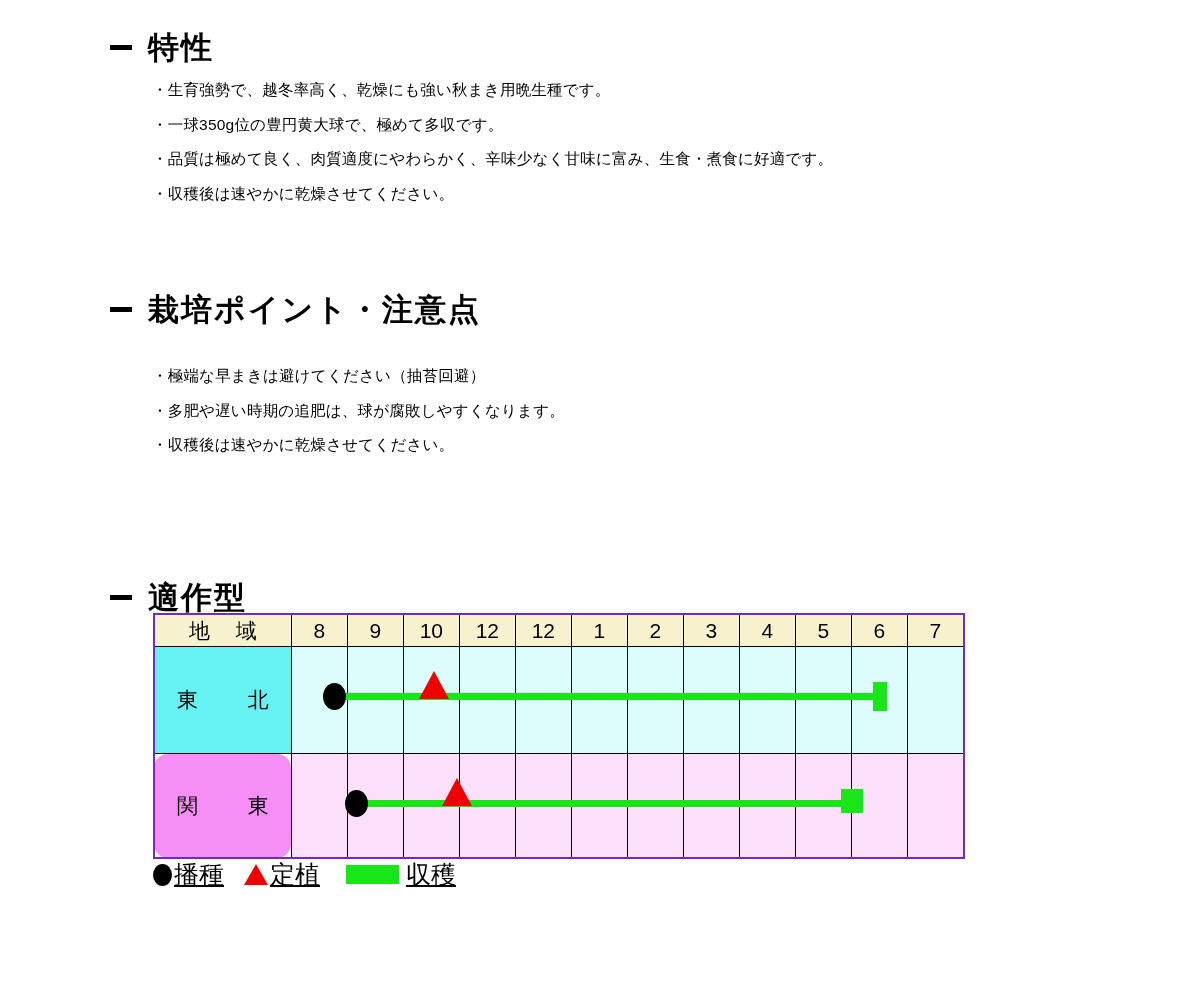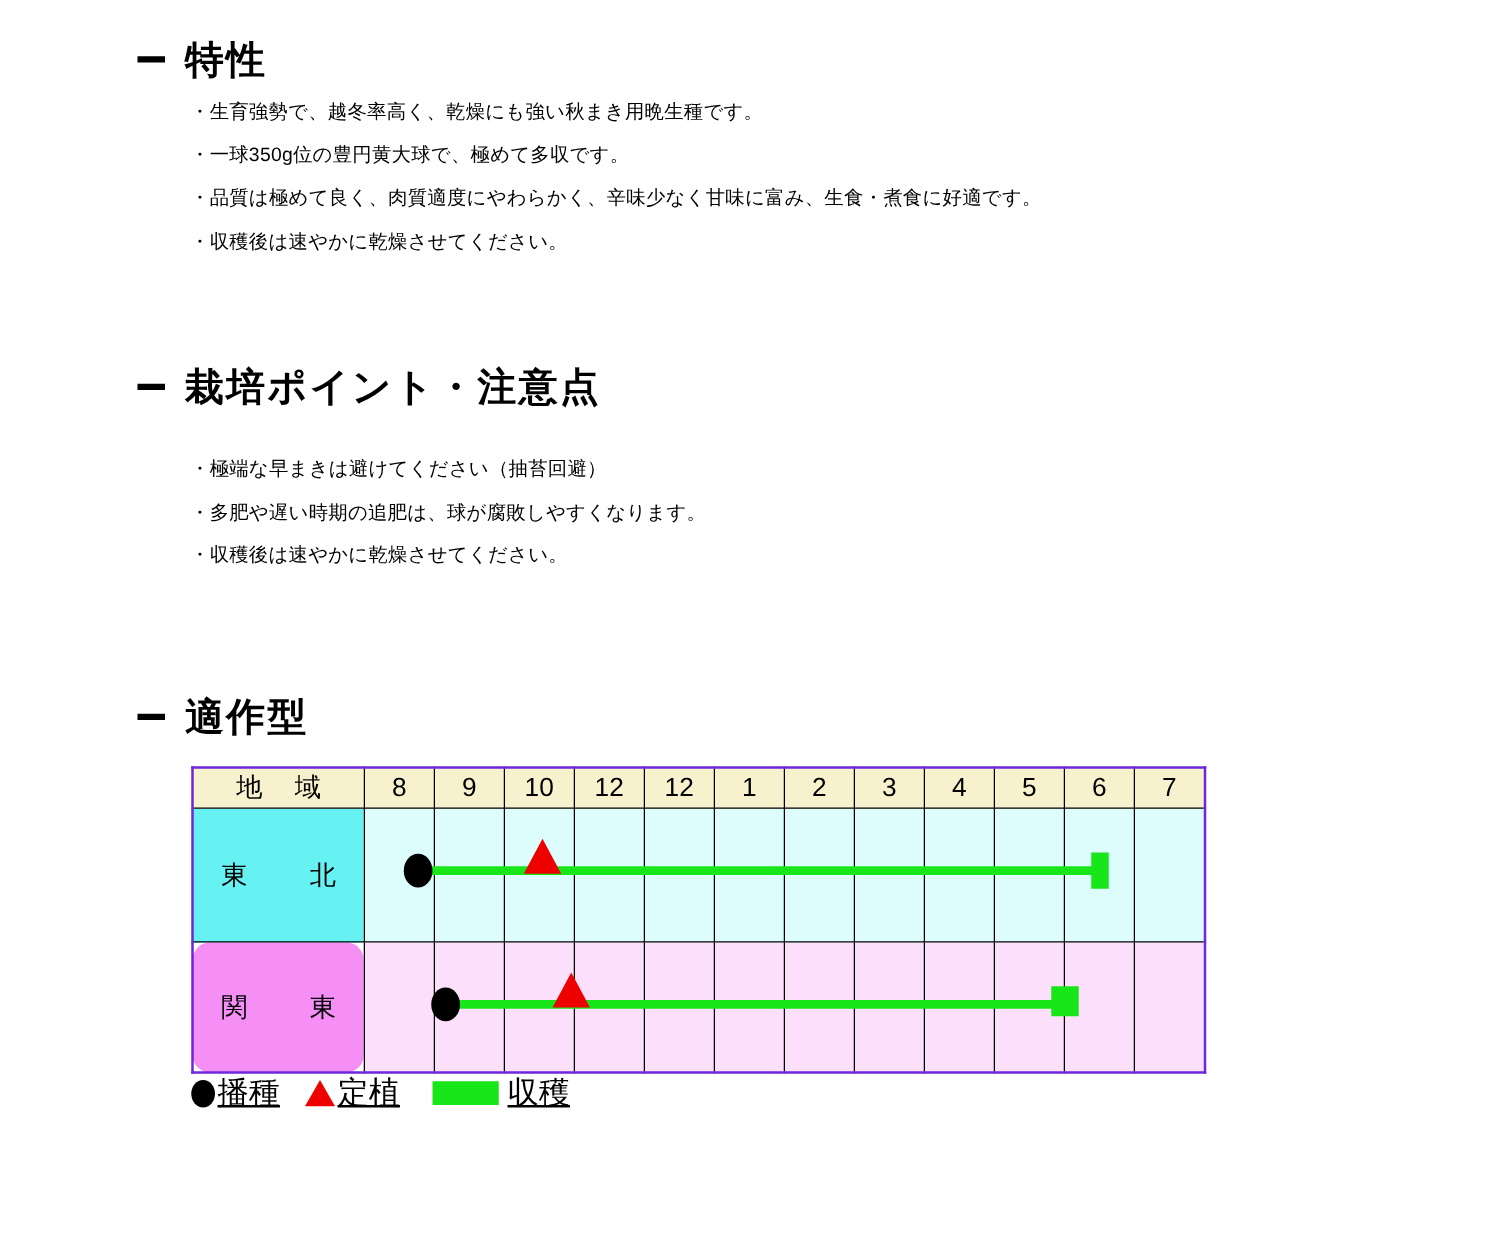--- a/index.html
+++ b/index.html
@@ -35,21 +35,21 @@
     flex: none;
   }
   .heading-text {
     font-size: 31px;
     letter-spacing: 2px;
     line-height: 1;
   }
 
   #heading-tokusei  { top: 8px; margin-top: 24px; }
   #heading-saibai   { top: 294px; }
-  #heading-tekisaku { top: 558px; justify-content: space-between; }
+  #heading-tekisaku { top: 582px; justify-content: space-between; }
 
   
   .bullet-list {
     position: absolute;
     left: 152px;
     margin: 0;
     padding: 0;
     list-style: none;
   }
   .bullet-list li {

